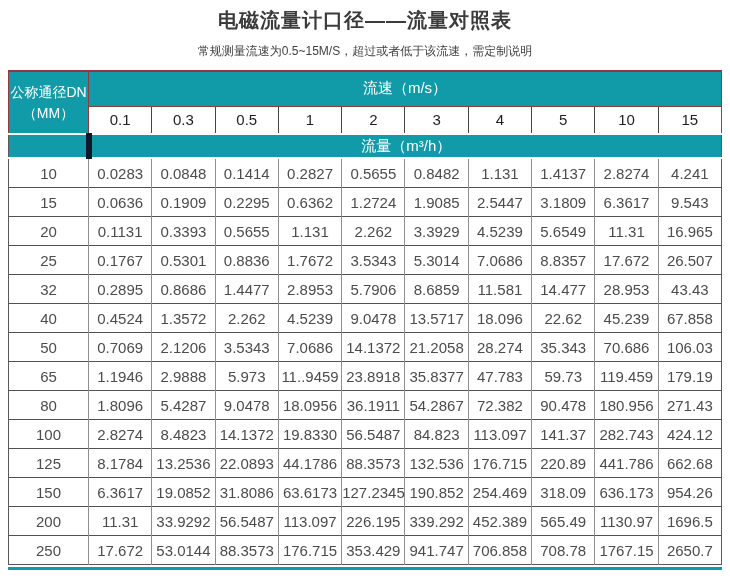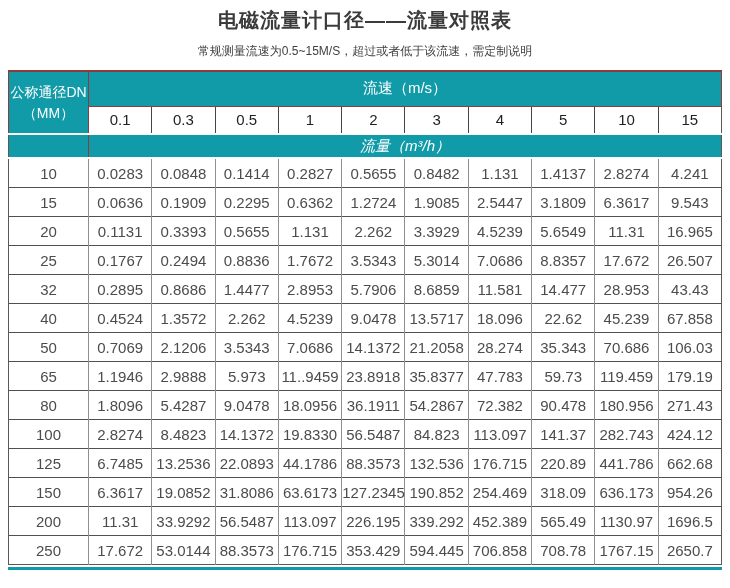--- a/index.html
+++ b/index.html
@@ -72,21 +72,21 @@
   
   tr.flow-row { height: 24px; }
   tr.flow-row th {
     background: #119aa8;
     color: #ffffff;
     font-size: 15px;
     border-top: 2px solid #ffffff;
     border-bottom: 2px solid #ffffff;
   }
   tr.flow-row th.flow-spacer { border-right: 1px solid #8e3b3b; }
-  tr.flow-row th.flow-label  { border-left: 1px solid #0f172a; font-style: italic; }
+  tr.flow-row th.flow-label  { border-left: 6px solid #0f172a; }
 
   
   tbody td {
     height: 28px;
     background: #ffffff;
     color: #4c4c4c;
     font-size: 15px;
     border-top: 1px solid #515151;
     border-left: 1px solid #8f8f8f;
   }
@@ -182,21 +182,21 @@
           <td>2.262</td>
           <td>3.3929</td>
           <td>4.5239</td>
           <td>5.6549</td>
           <td>11.31</td>
           <td>16.965</td>
         </tr>
         <tr>
           <td class="dn-cell">25</td>
           <td>0.1767</td>
-          <td>0.2494</td>
+          <td>0.5301</td>
           <td>0.8836</td>
           <td>1.7672</td>
           <td>3.5343</td>
           <td>5.3014</td>
           <td>7.0686</td>
           <td>8.8357</td>
           <td>17.672</td>
           <td>26.507</td>
         </tr>
         <tr>
@@ -272,21 +272,21 @@
           <td>19.8330</td>
           <td>56.5487</td>
           <td>84.823</td>
           <td>113.097</td>
           <td>141.37</td>
           <td>282.743</td>
           <td>424.12</td>
         </tr>
         <tr>
           <td class="dn-cell">125</td>
-          <td>6.7485</td>
+          <td>8.1784</td>
           <td>13.2536</td>
           <td>22.0893</td>
           <td>44.1786</td>
           <td>88.3573</td>
           <td>132.536</td>
           <td>176.715</td>
           <td>220.89</td>
           <td>441.786</td>
           <td>662.68</td>
         </tr>
@@ -316,21 +316,21 @@
           <td>1130.97</td>
           <td>1696.5</td>
         </tr>
         <tr>
           <td class="dn-cell">250</td>
           <td>17.672</td>
           <td>53.0144</td>
           <td>88.3573</td>
           <td>176.715</td>
           <td>353.429</td>
-          <td>594.445</td>
+          <td>941.747</td>
           <td>706.858</td>
           <td>708.78</td>
           <td>1767.15</td>
           <td>2650.7</td>
         </tr>
       </tbody>
   </table>
 
   <div class="bottom-bar"></div>
 

